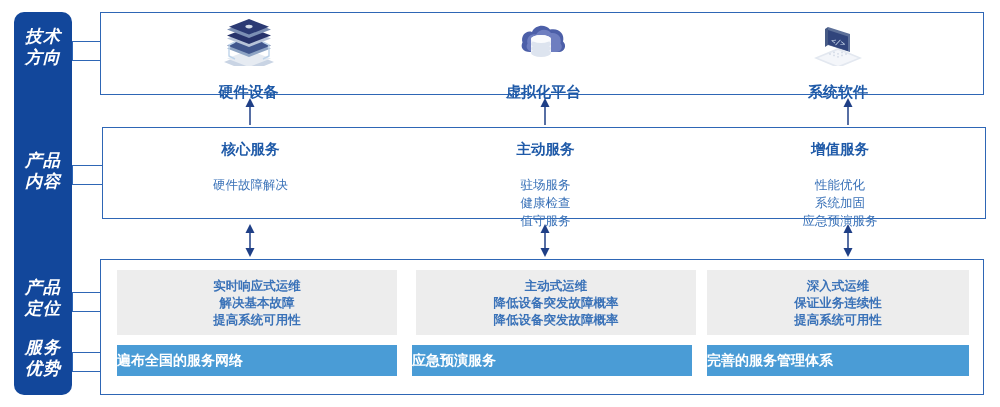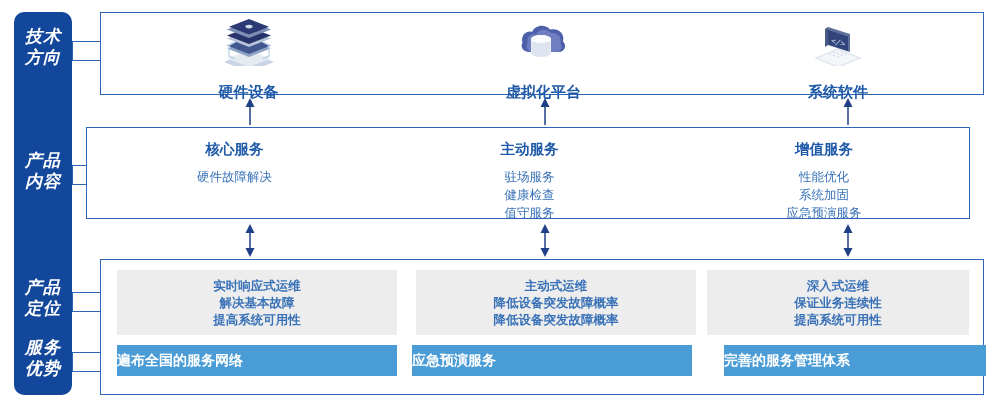--- a/index.html
+++ b/index.html
@@ -81,38 +81,38 @@
   }
   .tech-icon svg { display: block; margin: 0 auto; }
   .tech-name {
     font-size: 15px;
     font-weight: bold;
     color: #1F5AA8;
     margin-top: 17px;
   }
 
   
-  #row-content { left: 86px; top: 127px; width: 884px; height: 92px; }
+  #row-content { left: 102px; top: 127px; width: 884px; height: 92px; }
   .content-cell {
     position: absolute;
     top: 0;
     height: 92px;
     text-align: center;
   }
   .content-title {
     font-size: 14.5px;
     font-weight: bold;
     color: #1F5AA8;
     margin-top: 12px;
   }
   .content-line {
     font-size: 12.5px;
     color: #3A72B8;
     line-height: 18px;
-    margin-top: 9px;
+    margin-top: 17px;
   }
   .content-line + .content-line { margin-top: 0; }
 
   
   #row-bottom { left: 100px; top: 259px; width: 884px; height: 136px; font-weight: bold; }
 
   .gray-card {
     position: absolute;
     top: 10px;
     height: 65px;
@@ -324,18 +324,18 @@
       <div class="gray-line">保证业务连续性</div>
       <div class="gray-line">提高系统可用性</div>
     </div>
 
     <div class="blue-bar" style="left:16px; width:280px;">
       <span>遍布全国的服务网络</span>
     </div>
     <div class="blue-bar" style="left:311px; width:280px;">
       <span>应急预演服务</span>
     </div>
-    <div class="blue-bar" style="left:623px; width:262px;">
+    <div class="blue-bar" style="left:606px; width:262px;">
       <span>完善的服务管理体系</span>
     </div>
   </div>
 
 </div>
 
 </body></html>

